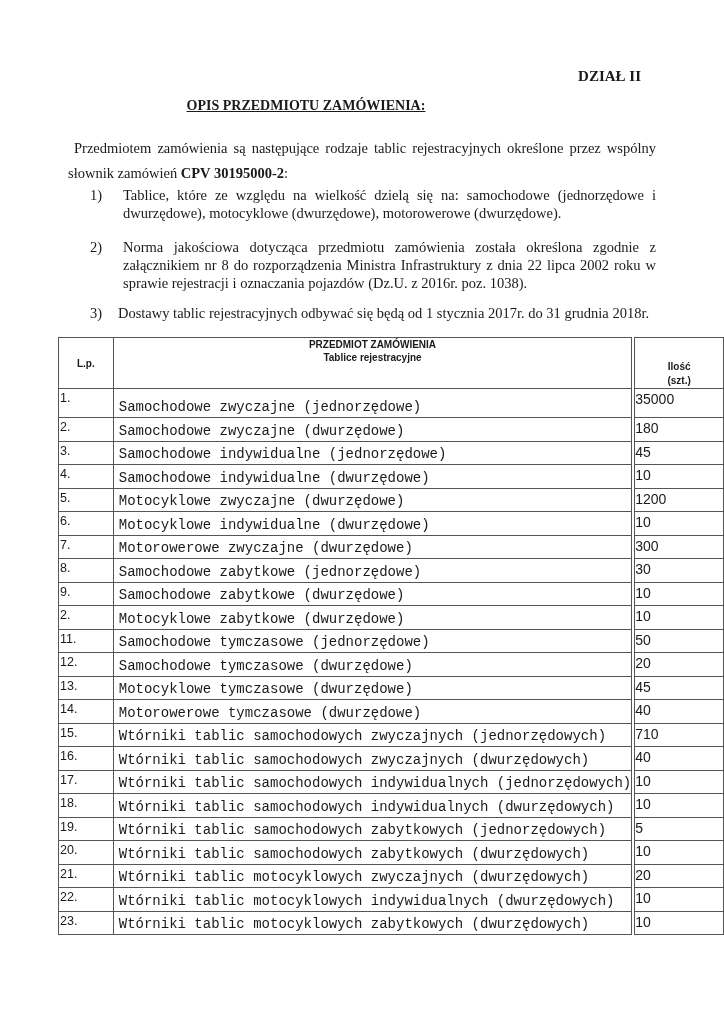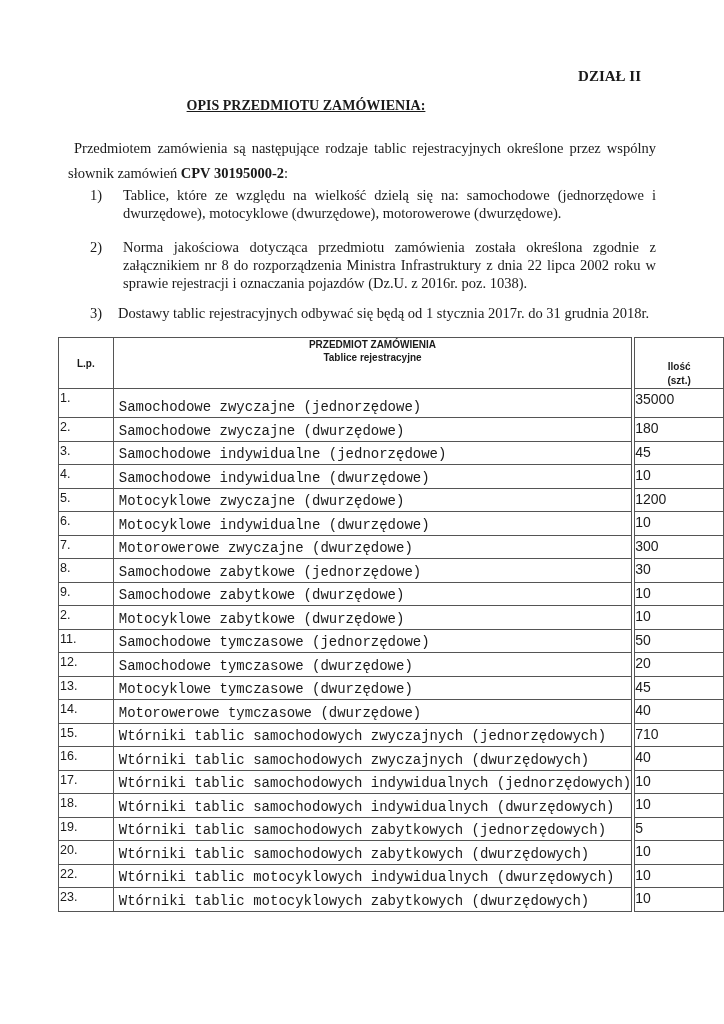--- a/index.html
+++ b/index.html
@@ -166,20 +166,25 @@
         <td class="lp-cell">19.</td>
         <td class="item-cell">Wtórniki tablic samochodowych zabytkowych (jednorzędowych)</td>
         <td class="qty-cell">5</td>
       </tr>
       <tr class="row">
         <td class="lp-cell">20.</td>
         <td class="item-cell">Wtórniki tablic samochodowych zabytkowych (dwurzędowych)</td>
         <td class="qty-cell">10</td>
       </tr>
       <tr class="row">
+        <td class="lp-cell">21.</td>
+        <td class="item-cell">Wtórniki tablic motocyklowych zwyczajnych (dwurzędowych)</td>
+        <td class="qty-cell">20</td>
+      </tr>
+      <tr class="row">
         <td class="lp-cell">22.</td>
         <td class="item-cell">Wtórniki tablic motocyklowych indywidualnych (dwurzędowych)</td>
         <td class="qty-cell">10</td>
       </tr>
       <tr class="row">
         <td class="lp-cell">23.</td>
         <td class="item-cell">Wtórniki tablic motocyklowych zabytkowych (dwurzędowych)</td>
         <td class="qty-cell">10</td>
       </tr>
     </tbody>

